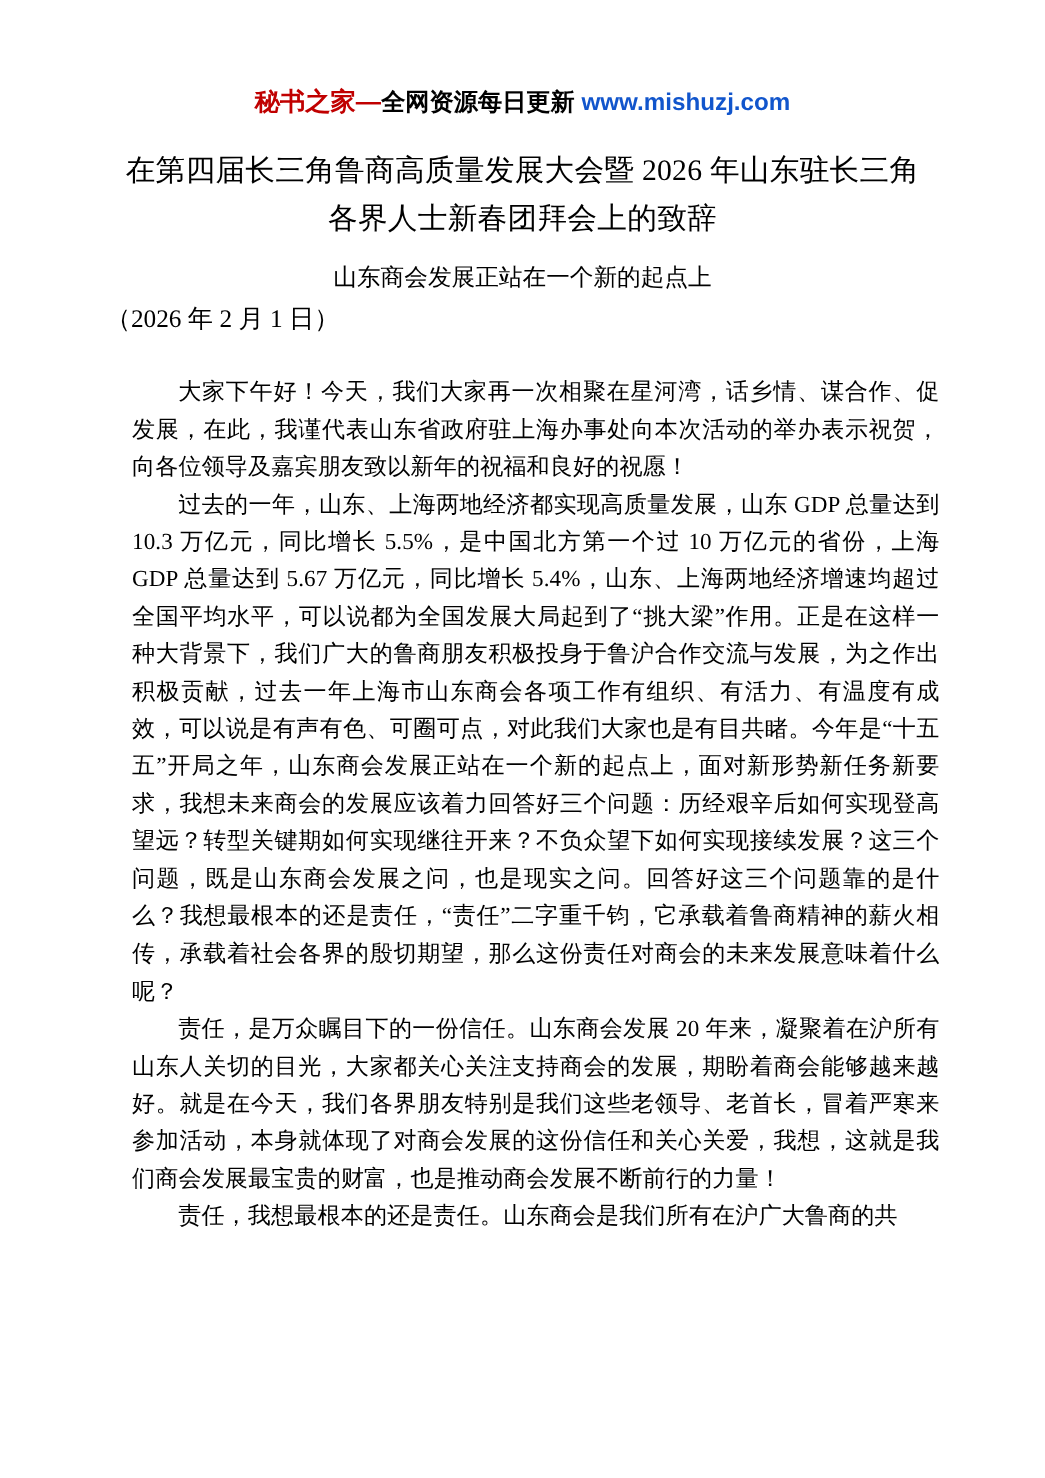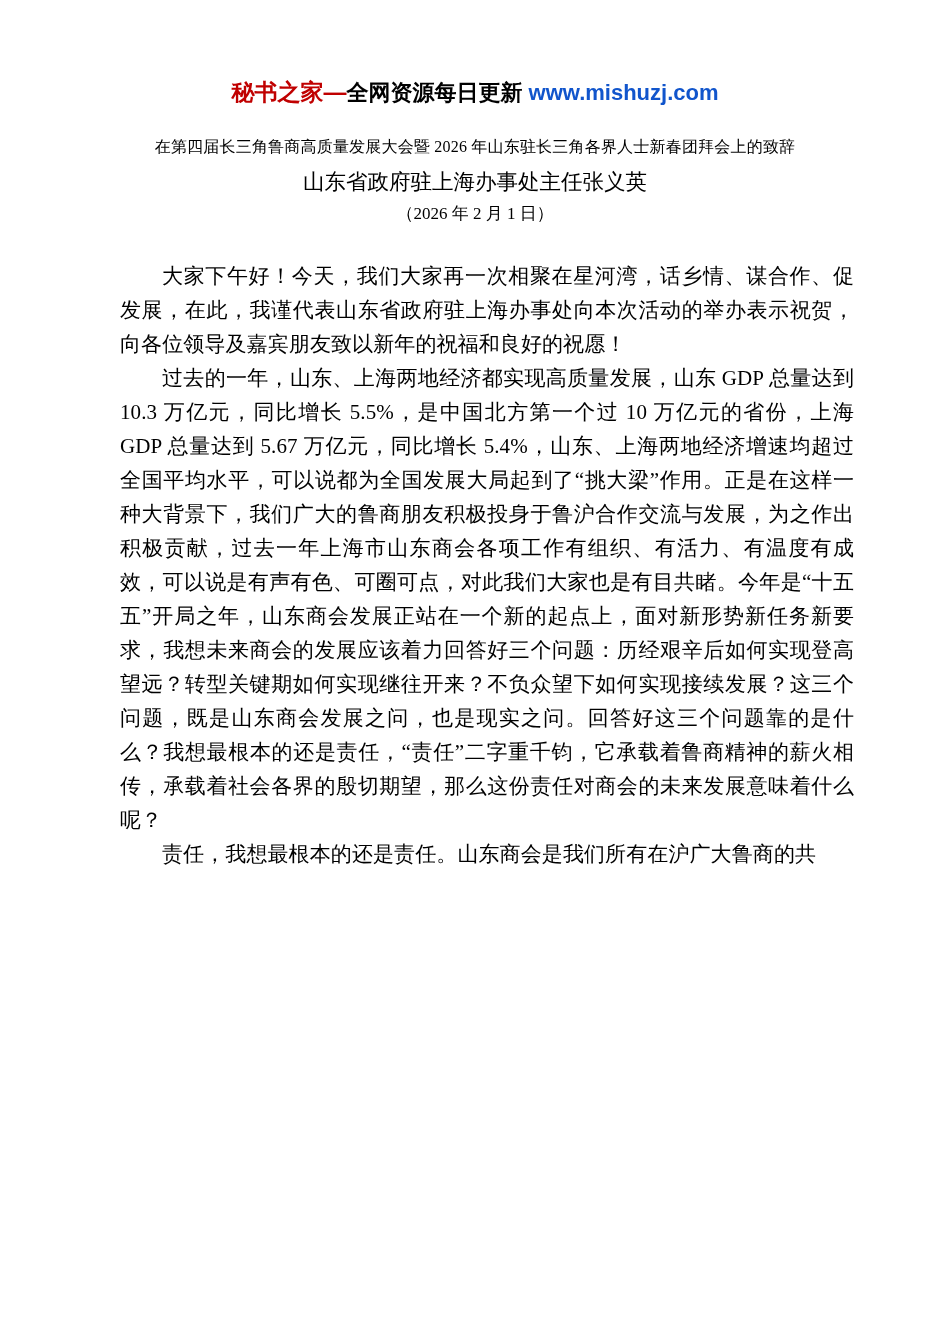--- a/index.html
+++ b/index.html
@@ -43,34 +43,33 @@
     font-weight: bold;
     font-size: 22px;
   }
   .watermark .url {
     color: #1155cc;
     font-weight: bold;
     font-size: 22px;
   }
   .doc-title {
     text-align: center;
-    font-size: 16px;
+    font-size: 27px;
     line-height: 1.58;
-    margin: 7px;
+    margin: 17px;
     letter-spacing: 0.2px;
   }
   .doc-subtitle {
     text-align: center;
     font-size: 21.5px;
     line-height: 1.58;
     margin: 0;
   }
   .doc-date {
-    text-align: center;
-    font-size: 17px;
+    font-size: 23px;
     line-height: 1.7;
     margin: 0 0 30px 0;
   }
   .body-text p {
     font-size: 21px;
     line-height: 1.62;
     margin: 0;
     text-align: justify;
     text-justify: inter-ideograph;
     letter-spacing: 0.1px;
@@ -83,22 +82,23 @@
 </head>
 <body>
 
 <div class="page">
 
   <div class="watermark">
     <span class="brand">秘书之家</span><span class="dash">—</span><span class="tagline">全网资源每日更新 </span><span class="url">www.mishuzj.com</span>
   </div>
 
   <div class="doc-title">在第四届长三角鲁商高质量发展大会暨 2026 年山东驻长三角各界人士新春团拜会上的致辞</div>
-  <div class="doc-subtitle">山东省政府驻上海办事处主任张义英</div>
+  <div class="doc-subtitle">山东商会发展正站在一个新的起点上</div>
   <div class="doc-date">（2026 年 2 月 1 日）</div>
 
   <div class="body-text">
     <p class="indent">大家下午好！今天，我们大家再一次相聚在星河湾，话乡情、谋合作、促发展，在此，我谨代表山东省政府驻上海办事处向本次活动的举办表示祝贺，向各位领导及嘉宾朋友致以新年的祝福和良好的祝愿！</p>
     <p class="indent">过去的一年，山东、上海两地经济都实现高质量发展，山东 GDP 总量达到 10.3 万亿元，同比增长 5.5%，是中国北方第一个过 10 万亿元的省份，上海 GDP 总量达到 5.67 万亿元，同比增长 5.4%，山东、上海两地经济增速均超过全国平均水平，可以说都为全国发展大局起到了“挑大梁”作用。正是在这样一种大背景下，我们广大的鲁商朋友积极投身于鲁沪合作交流与发展，为之作出积极贡献，过去一年上海市山东商会各项工作有组织、有活力、有温度有成效，可以说是有声有色、可圈可点，对此我们大家也是有目共睹。今年是“十五五”开局之年，山东商会发展正站在一个新的起点上，面对新形势新任务新要求，我想未来商会的发展应该着力回答好三个问题：历经艰辛后如何实现登高望远？转型关键期如何实现继往开来？不负众望下如何实现接续发展？这三个问题，既是山东商会发展之问，也是现实之问。回答好这三个问题靠的是什么？我想最根本的还是责任，“责任”二字重千钧，它承载着鲁商精神的薪火相传，承载着社会各界的殷切期望，那么这份责任对商会的未来发展意味着什么呢？</p>
+    <p class="indent">责任，是万众瞩目下的一份信任。山东商会发展 20 年来，凝聚着在沪所有山东人关切的目光，大家都关心关注支持商会的发展，期盼着商会能够越来越好。就是在今天，我们各界朋友特别是我们这些老领导、老首长，冒着严寒来参加活动，本身就体现了对商会发展的这份信任和关心关爱，我想，这就是我们商会发展最宝贵的财富，也是推动商会发展不断前行的力量！</p>
     <p class="indent">责任，我想最根本的还是责任。山东商会是我们所有在沪广大鲁商的共</p>
   </div>
 
 </div>
 
 </body></html>

